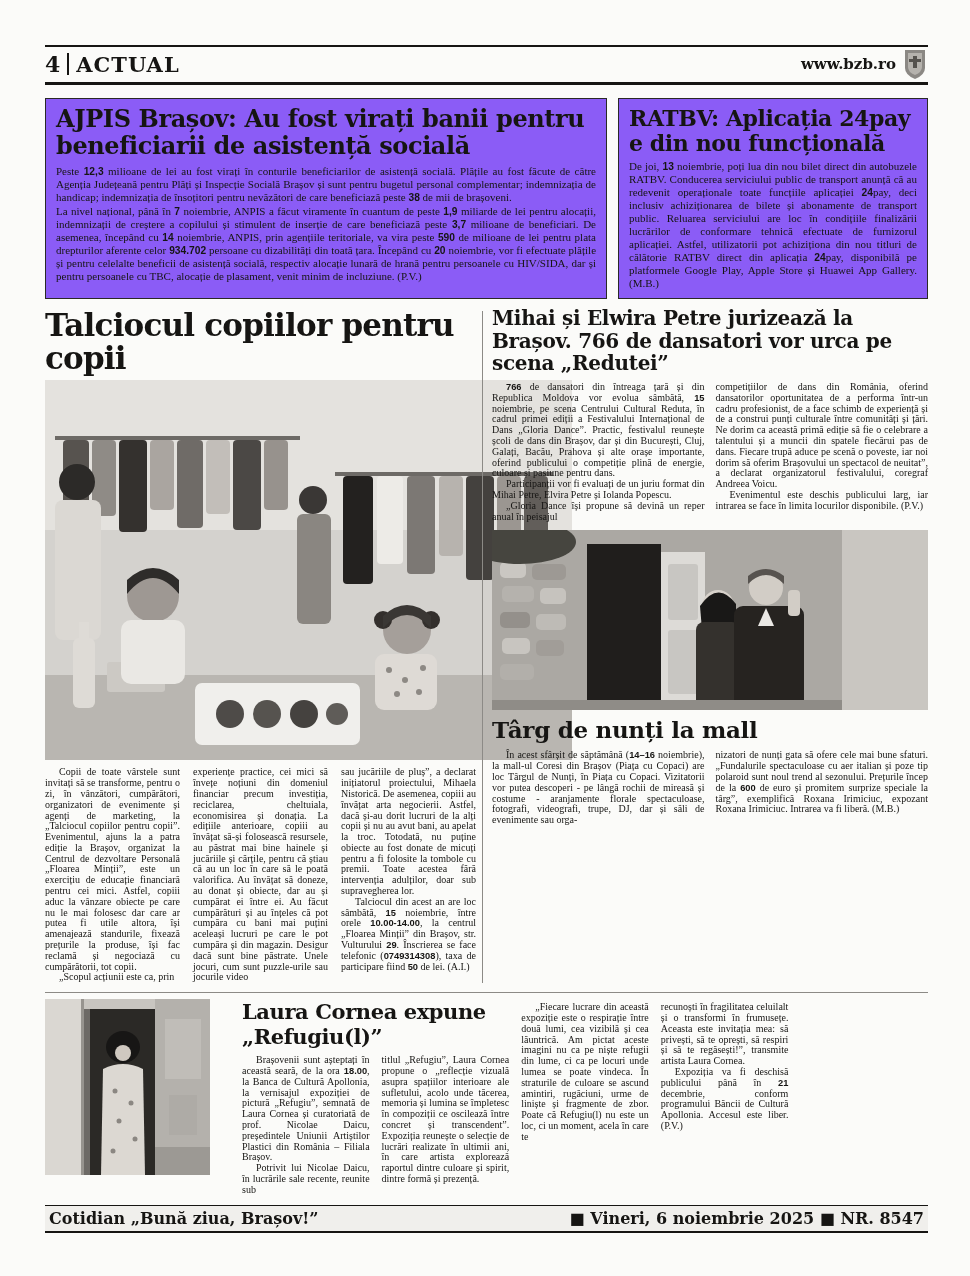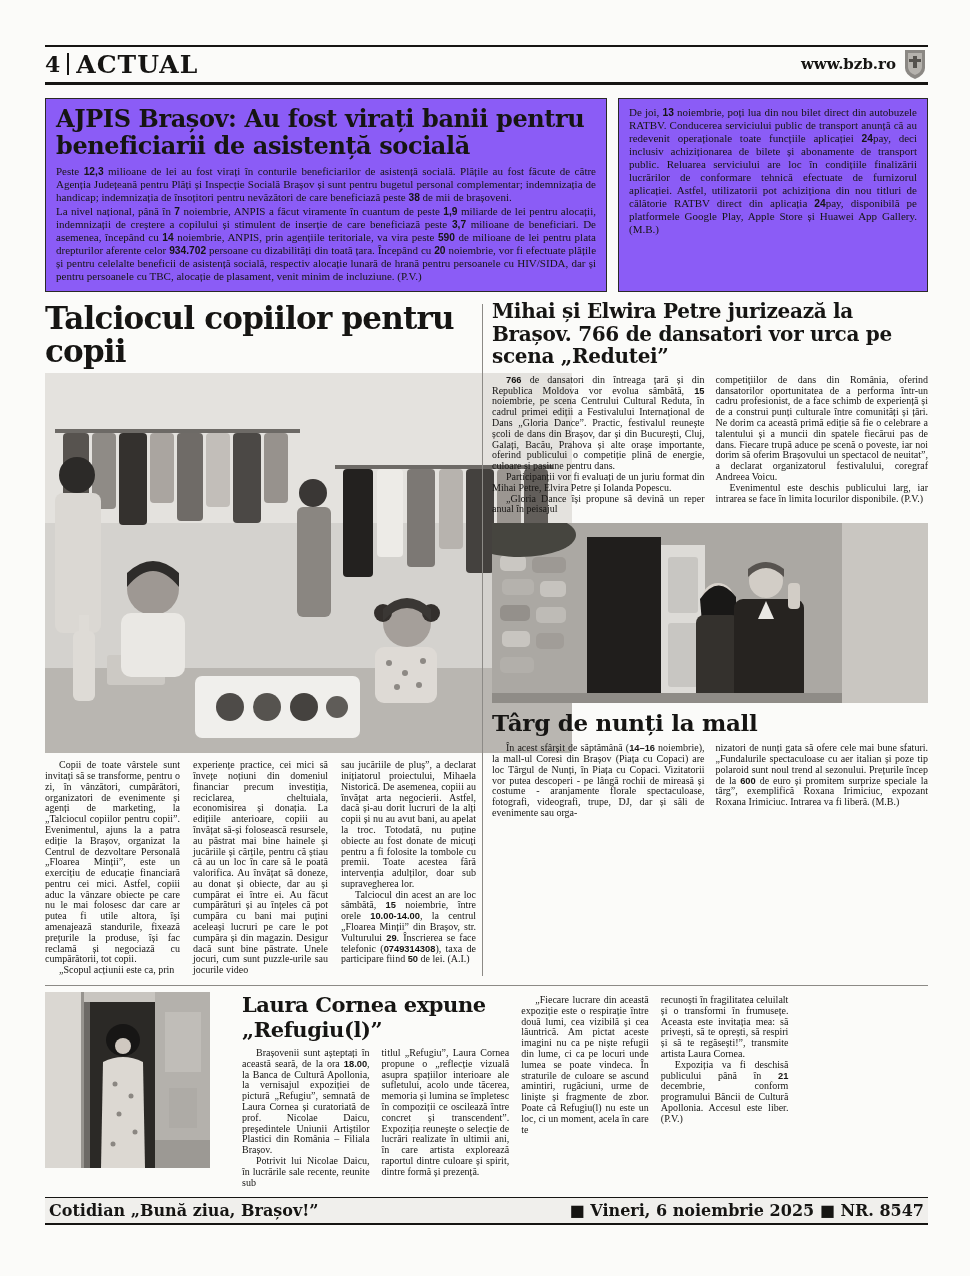--- a/index.html
+++ b/index.html
@@ -10,21 +10,21 @@
     color: #161513;
   }
   .page { width: 970px; height: 1276px; padding: 45px 42px 0 45px; position: relative; }
 
   
   .masthead { border-top: 2px solid #161513; border-bottom: 3px solid #161513; padding: 3px 0 4px; }
   .mast-inner { display: flex; justify-content: space-between; align-items: center; height: 28px; }
   .pageno-wrap { display: flex; align-items: center; gap: 7px; }
   .pageno { font-family: "DejaVu Serif", serif; font-weight: bold; font-size: 22px; }
   .mast-bar { width: 2px; height: 22px; background: #161513; display: inline-block; }
-  .section-title { font-family: "DejaVu Serif", serif; font-weight: bold; font-size: 25px; letter-spacing: 1px; }
+  .section-title { font-family: "DejaVu Serif", serif; font-weight: bold; font-size: 21px; letter-spacing: 1px; }
   .site-wrap { display: flex; align-items: center; gap: 6px; }
   .site { font-family: "DejaVu Serif", serif; font-weight: bold; font-size: 15px; }
 
   
   .topboxes { display: flex; gap: 11px; margin-top: 13px; align-items: stretch; }
   .boxed { border: 1px solid #2a2927; padding: 7px 10px 8px; background: #8b5cf6; }
   .box-ajpis { width: 562px; }
   .box-ratbv { flex: 1; }
   .boxed h2 { font-family: "DejaVu Serif", serif; font-weight: bold; line-height: 1.12; letter-spacing: -0.4px; margin-bottom: 5px; }
   .box-ajpis h2 { font-size: 24px; }
@@ -92,20 +92,21 @@
     </div>
   </header>
 
   <section class="topboxes">
     <article class="boxed box-ajpis">
       <h2>AJPIS Brașov: Au fost virați banii pentru beneficiarii de asistență socială</h2>
       <p class="boxtext">Peste <b class="num">12,3</b> milioane de lei au fost virați în conturile beneficiarilor de asistență socială. Plățile au fost făcute de către Agenția Județeană pentru Plăți și Inspecție Socială Brașov și sunt pentru bugetul personal complementar; indemnizația de handicap; indemnizația de însoțitori pentru nevăzători de care beneficiază peste <b class="num">38</b> de mii de brașoveni.</p>
       <p class="boxtext">La nivel național, până în <b class="num">7</b> noiembrie, ANPIS a făcut viramente în cuantum de peste <b class="num">1,9</b> miliarde de lei pentru alocații, indemnizații de creștere a copilului și stimulent de inserție de care beneficiază peste <b class="num">3,7</b> milioane de beneficiari. De asemenea, începând cu <b class="num">14</b> noiembrie, ANPIS, prin agențiile teritoriale, va vira peste <b class="num">590</b> de milioane de lei pentru plata drepturilor aferente celor <b class="num">934.702</b> persoane cu dizabilități din toată țara. Începând cu <b class="num">20</b> noiembrie, vor fi efectuate plățile și pentru celelalte beneficii de asistență socială, respectiv alocație lunară de hrană pentru persoanele cu HIV/SIDA, dar și pentru persoanele cu TBC, alocație de plasament, venit minim de incluziune. (P.V.)</p>
     </article>
     <article class="boxed box-ratbv">
+      <h2>RATBV: Aplicația 24pay e din nou funcțională</h2>
       <p class="boxtext">De joi, <b class="num">13</b> noiembrie, poți lua din nou bilet direct din autobuzele RATBV. Conducerea serviciului public de transport anunță că au redevenit operaționale toate funcțiile aplicației <b class="num">24</b>pay, deci inclusiv achiziționarea de bilete și abonamente de transport public. Reluarea serviciului are loc în condițiile finalizării lucrărilor de conformare tehnică efectuate de furnizorul aplicației. Astfel, utilizatorii pot achiziționa din nou titluri de călătorie RATBV direct din aplicația <b class="num">24</b>pay, disponibilă pe platformele Google Play, Apple Store și Huawei App Gallery. (M.B.)</p>
     </article>
   </section>
 
   <section class="mainrow">
 
     <article class="left-col">
       <h1 class="h-talcioc">Talciocul copiilor pentru copii</h1>
       <figure class="photo talcioc-photo" aria-label="Copii la talcioc, printre standuri cu haine și jucării">
         <svg width="527" height="380" viewBox="0 0 527 380" preserveAspectRatio="none">

